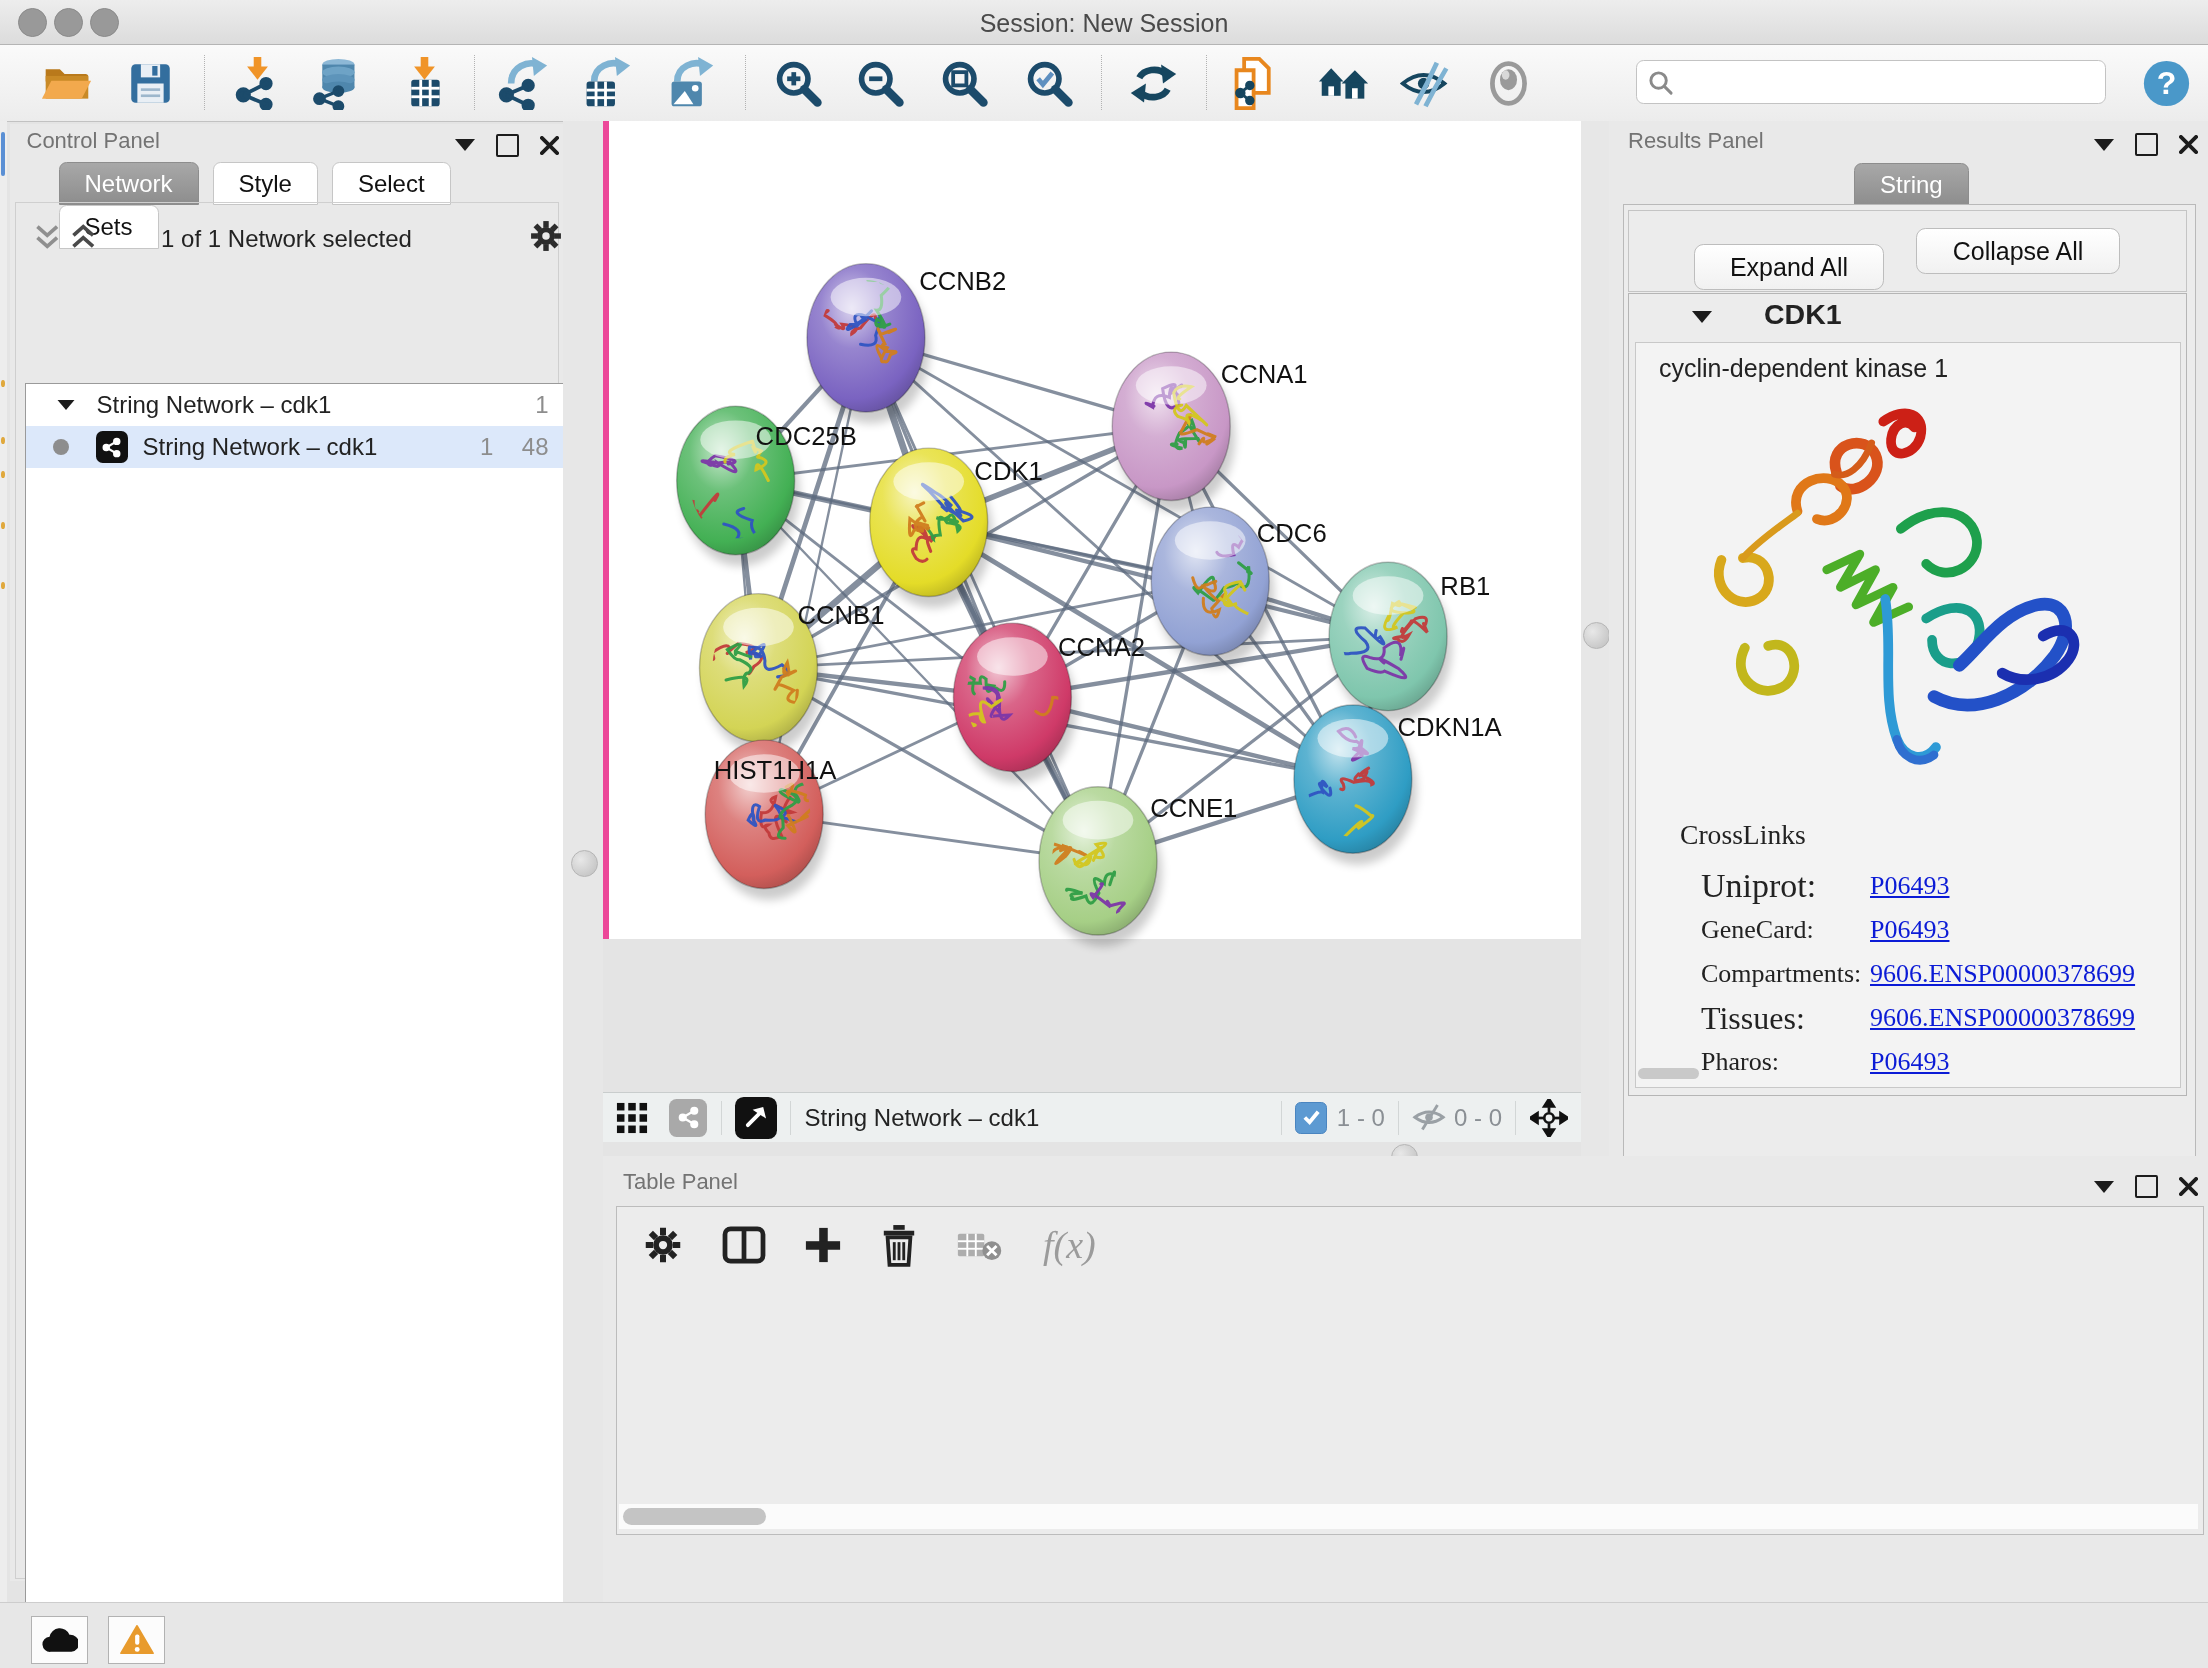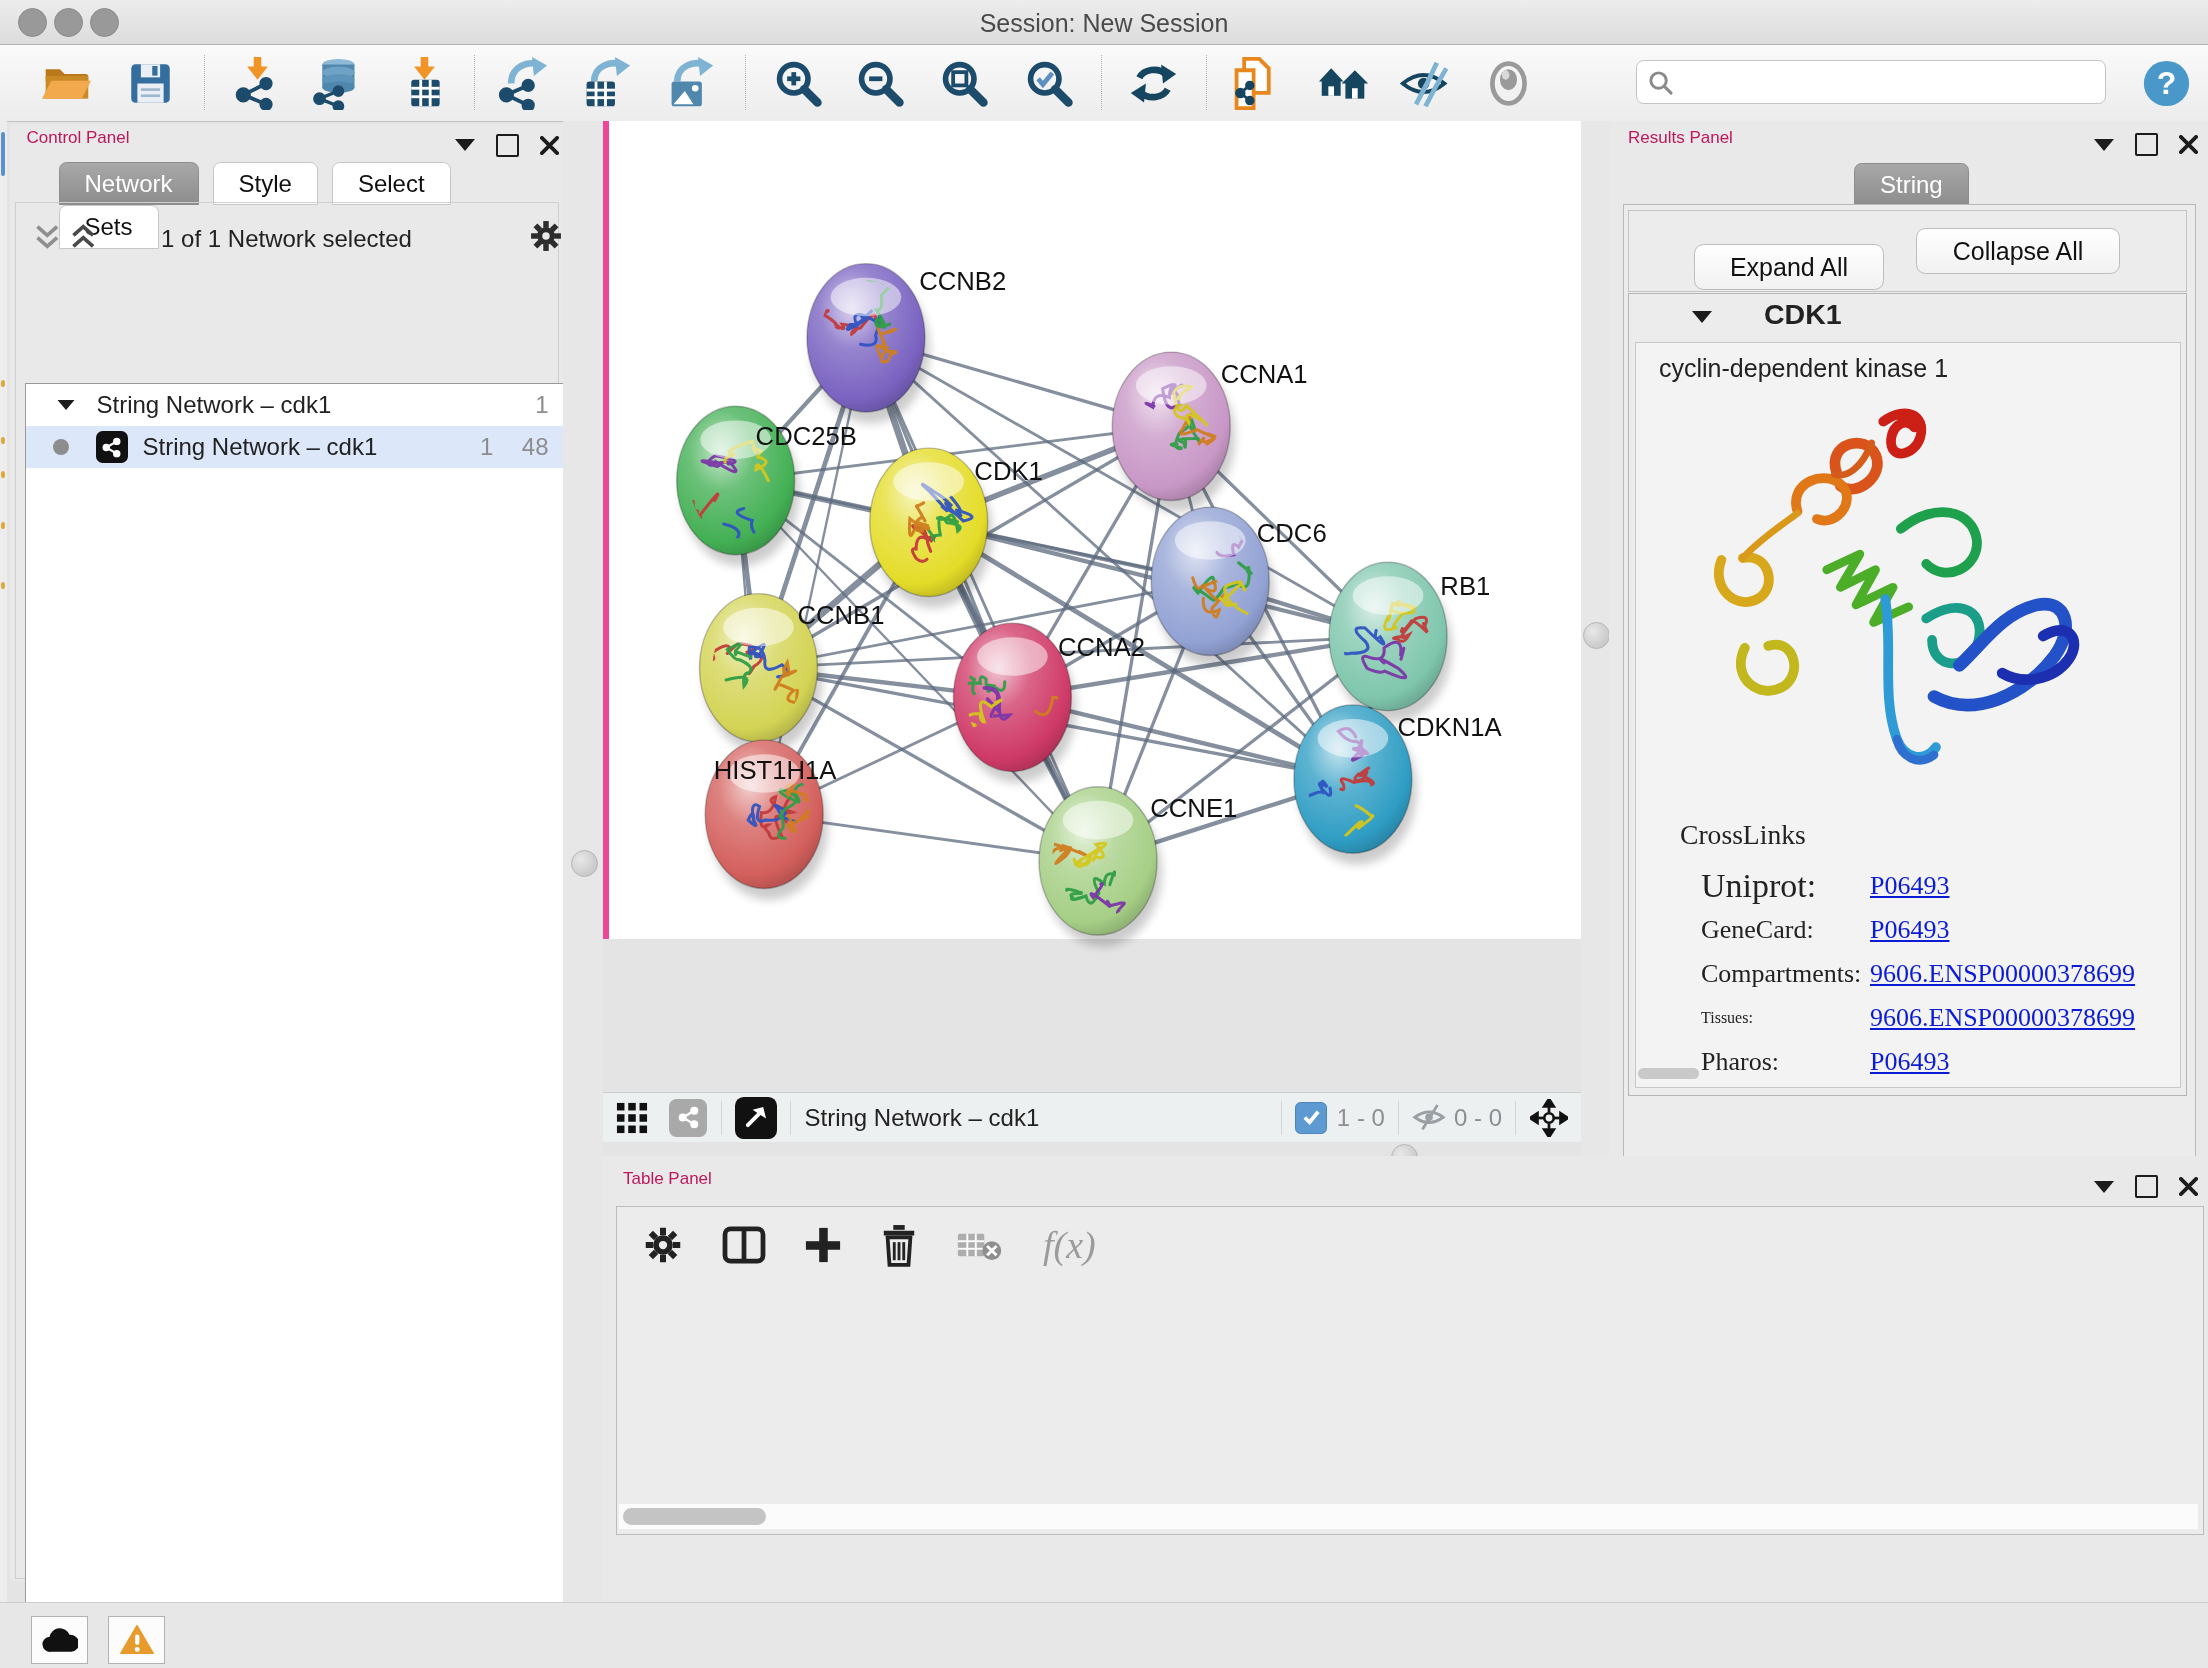--- a/index.html
+++ b/index.html
@@ -13,21 +13,21 @@
   #win-title{width:100%;text-align:center;top:8.6px;font-size:25px;color:#4a4a4a;}
   
   #toolbar{left:0;top:45px;width:2208px;height:76px;background:linear-gradient(#fafafa,#ececec);
            border-bottom:1px solid #c2c2c2;}
   .tbtn{width:57px;height:61px;top:7.6px;display:flex;align-items:center;justify-content:center;}
   .sep{top:9.5px;height:55px;border-left:1.9px dotted #b2b2b2;width:0;}
   #searchbox{left:1636px;top:15px;width:470px;height:44px;background:#fff;border:1.9px solid #c3c3c3;
              border-radius:7.6px;display:flex;align-items:center;padding:0 9.5px;box-sizing:border-box;}
   #searchbox input{border:none;outline:none;font-size:23px;flex:1;margin-left:7.6px;font-family:"Liberation Sans",sans-serif;background:transparent;}
   
-  .ptitle{font-size:17px;color:#be185d;}
+  .ptitle{font-size:22px;color:#737373;}
   .pctl{display:flex;align-items:center;gap:21px;}
   .tri-down{width:0;height:0;border-left:10.5px solid transparent;border-right:10.5px solid transparent;border-top:12.4px solid #1c1c1c;}
   .maxbox{width:19px;height:19px;border:2.9px solid #1c1c1c;border-radius:1.9px;}
   
   .tab{display:inline-block;padding:6.7px 25px;font-size:24px;background:#fff;color:#111;
        border:1px solid #c6c6c6;border-radius:7.6px 7.6px 0 0;margin-right:14px;}
   .tab.sel{background:linear-gradient(#a8a8a8,#8d8d8d);color:#fff;border-color:#8d8d8d;}
   .btn{background:linear-gradient(#ffffff,#f1f1f1);border:1.9px solid #bdbdbd;border-radius:9.5px;
        font-size:25px;text-align:center;color:#111;}
   
@@ -740,21 +740,21 @@
       </div>
       <div style="display:flex;height:44px;align-items:center">
         <span class="serif" style="font-size:26px;width:169px">GeneCard:</span>
         <a class="serif xlink" style="font-size:26px">P06493</a>
       </div>
       <div style="display:flex;height:44px;align-items:center">
         <span class="serif" style="font-size:26px;width:169px">Compartments:</span>
         <a class="serif xlink" style="font-size:26px">9606.ENSP00000378699</a>
       </div>
       <div style="display:flex;height:44px;align-items:center">
-        <span class="serif" style="font-size:16px;width:169px">Tissues:</span>
+        <span class="serif" style="font-size:32px;width:169px">Tissues:</span>
         <a class="serif xlink" style="font-size:26px">9606.ENSP00000378699</a>
       </div>
       <div style="display:flex;height:44px;align-items:center">
         <span class="serif" style="font-size:26px;width:169px">Pharos:</span>
         <a class="serif xlink" style="font-size:26px">P06493</a>
       </div>
     </div>
     <div class="abs" style="left:1.9px;top:725px;width:61px;height:11.4px;background:#c9c9c9;border-radius:5.7px"></div>
   </div>
 

